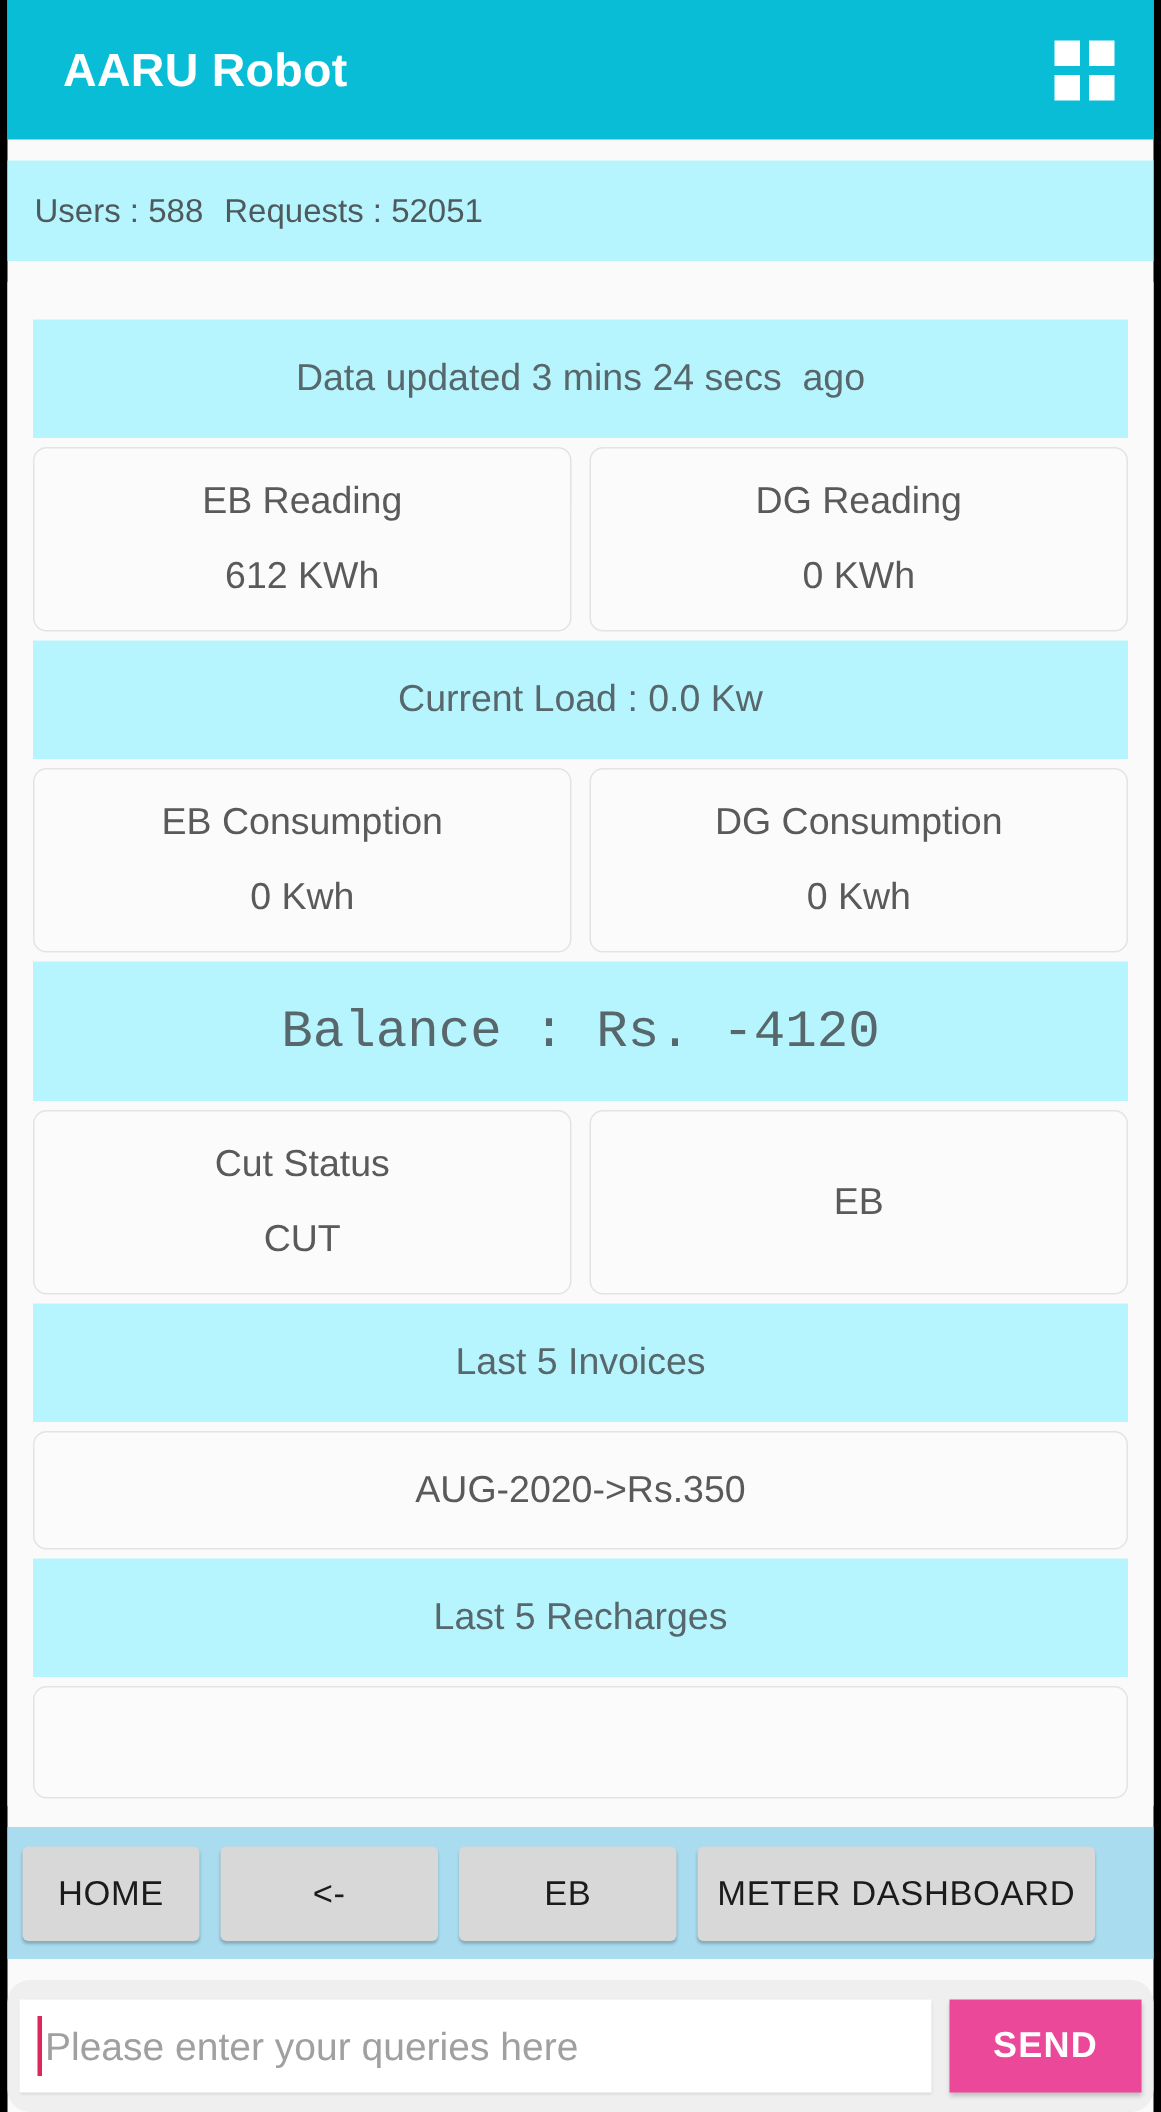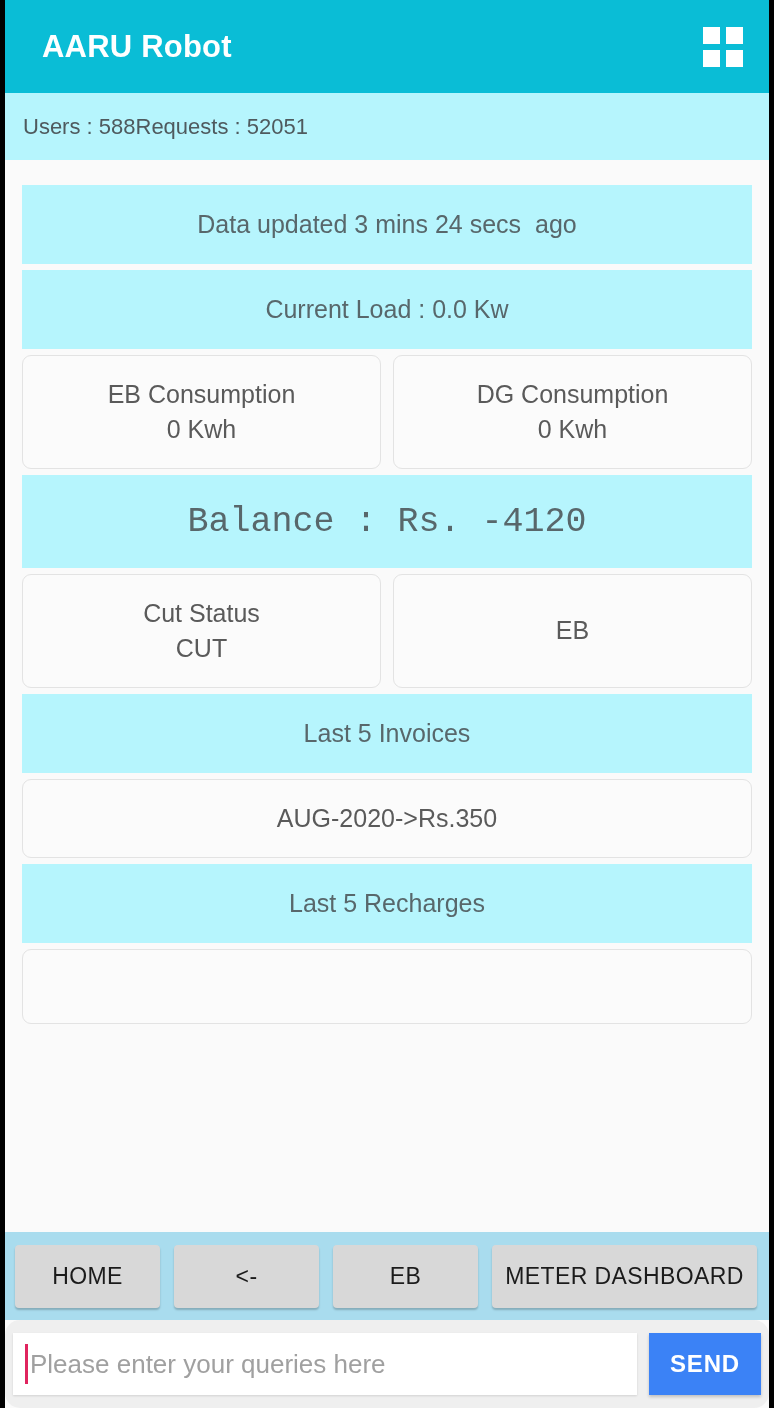--- a/index.html
+++ b/index.html
@@ -1,16 +1,16 @@
 <!DOCTYPE html>
 <html><head>
 <meta charset="utf-8">
 <title>AARU Robot</title>
 <style>
-  * { box-sizing: border-box; margin: 0; padding: 0; }
+  * { box-sizing: border-box; margin: 0; padding: 0; gap: 14px; }
 
   html, body {
     width: 774px;
     height: 1408px;
     overflow: hidden;
     background: #000;
     font-family: "Liberation Sans", sans-serif;
   }
 
   #app {
@@ -135,21 +135,21 @@
     font-size: 23px;
     font-family: "Liberation Sans", sans-serif;
     font-weight: normal;
     letter-spacing: 0.4px;
     cursor: pointer;
     white-space: nowrap;
     display: flex;
     align-items: center;
     justify-content: center;
   }
-  .qbtn.w1 { width: 145px; }
+  .qbtn.w1 { width: 118px; }
   .qbtn.w2 { width: 145px; }
   .qbtn.w3 { width: 145px; }
   .qbtn.w4 { width: 265px; }
 
   
   .composer {
     flex: 0 0 88px;
     background: #efefef;
     display: flex;
     align-items: center;
@@ -182,23 +182,23 @@
     height: 100%;
     padding: 0 10px 0 17px;
     font-size: 26px;
     color: #3c3c3c;
     font-family: "Liberation Sans", sans-serif;
   }
   .q-input::placeholder { color: #a0a0a0; }
 
   .send-btn {
     flex: 0 0 auto;
-    width: 112px;
+    width: 128px;
     height: 62px;
-    background: #3b82f6;
+    background: #ec4899;
     color: #ffffff;
     border: none;
     font-size: 24px;
     font-weight: bold;
     letter-spacing: 0.8px;
     font-family: "Liberation Sans", sans-serif;
     cursor: pointer;
     box-shadow: 0 2px 3px rgba(0,0,0,0.2);
   }
 </style>
@@ -221,20 +221,30 @@
     <span>Users : 588</span>
     <span>Requests : 52051</span>
   </div>
 
   <div class="content">
 
     <div class="band-wrap">
       <div class="band">Data updated 3 mins 24 secs  ago</div>
     </div>
 
+    <div class="pair">
+      <div class="card">
+        <span>EB Reading</span>
+        <span class="val">612 KWh</span>
+      </div>
+      <div class="card">
+        <span>DG Reading</span>
+        <span class="val">0 KWh</span>
+      </div>
+    </div>
 
     <div class="band-wrap">
       <div class="band">Current Load : 0.0 Kw</div>
     </div>
 
     <div class="pair">
       <div class="card">
         <span>EB Consumption</span>
         <span class="val">0 Kwh</span>
       </div>

